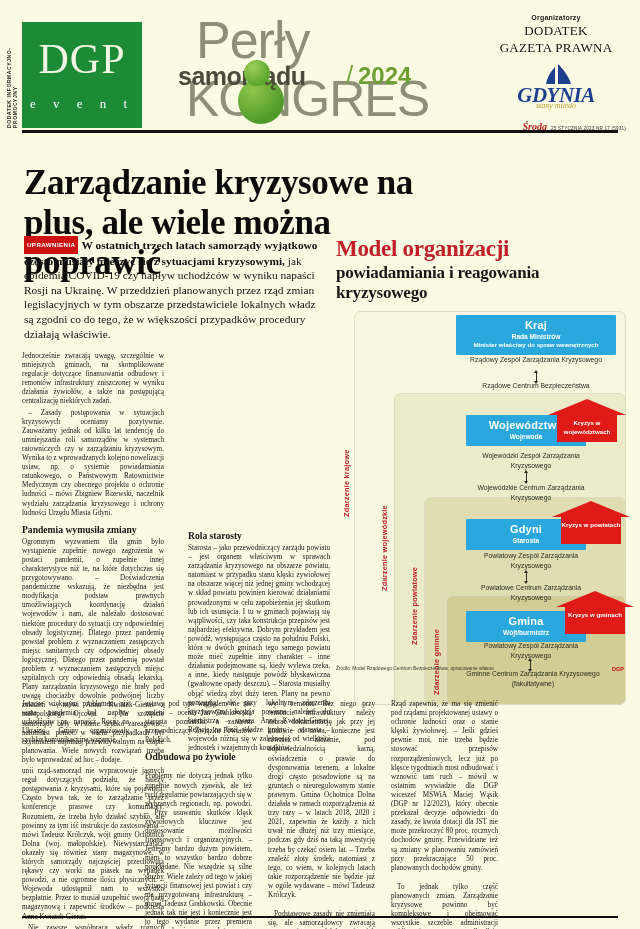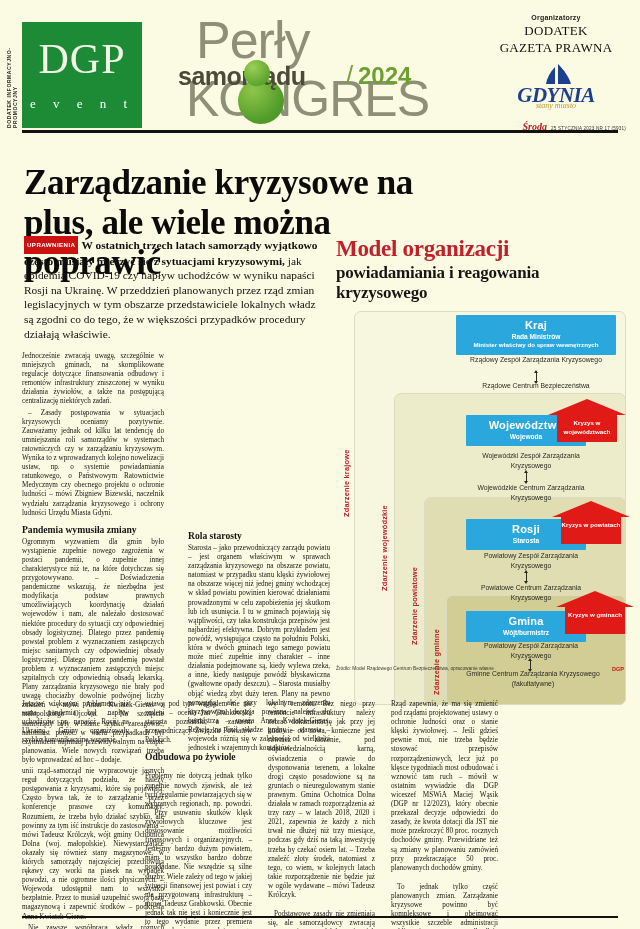--- a/index.html
+++ b/index.html
@@ -306,21 +306,21 @@
       </div>
       <div class="sub-txt st3">Wojewódzki Zespół Zarządzania Kryzysowego</div>
       <div class="arrow-v av2"></div>
       <div class="sub-txt st4">Wojewódzkie Centrum Zarządzania Kryzysowego</div>
       <div class="house h-woj">
         <div class="roof"></div>
         <div class="body">Kryzys w województwach</div>
       </div>
 
       <div class="node nd-pow">
-        <div class="n1">Rosji</div>
+        <div class="n1">Gdyni</div>
         <div class="n2">Starosta</div>
       </div>
       <div class="sub-txt st5">Powiatowy Zespół Zarządzania Kryzysowego</div>
       <div class="arrow-v av3"></div>
       <div class="sub-txt st6">Powiatowe Centrum Zarządzania Kryzysowego</div>
       <div class="house h-pow">
         <div class="roof"></div>
         <div class="body">Kryzys w powiatach</div>
       </div>
 

